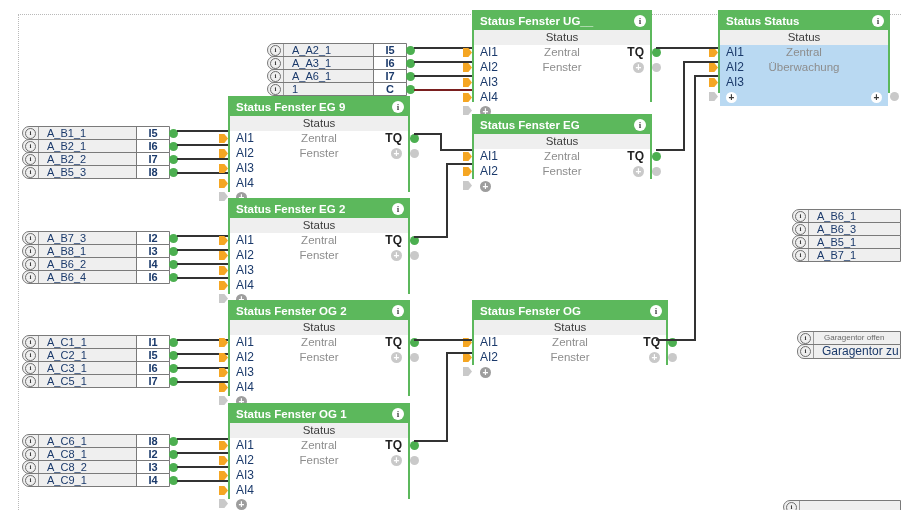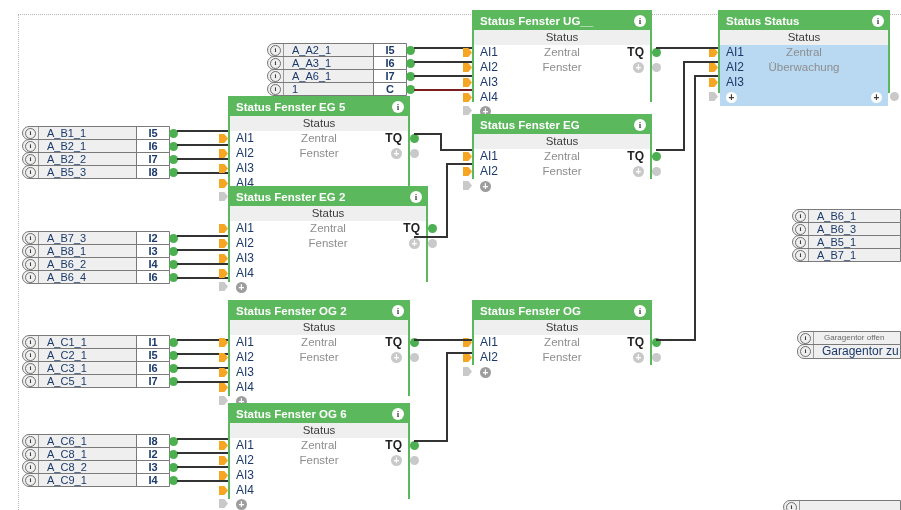--- a/index.html
+++ b/index.html
@@ -359,21 +359,21 @@
       <div class="tag-dot"></div>
     </div>
   </div>
   <div class="wire h" style="left:177px; top:130px; width:51px;"></div>
   <div class="wire h" style="left:177px; top:144px; width:51px;"></div>
   <div class="wire h" style="left:177px; top:158px; width:51px;"></div>
   <div class="wire h" style="left:177px; top:172px; width:51px;"></div>
 
   <div class="fb" id="fb-eg1" style="left:228px; top:96px; width:182px; height:96px;">
     <div class="fb-title">
-      <span>Status Fenster EG 5</span>
+      <span>Status Fenster EG 9</span>
       <span class="fb-info">i</span>
     </div>
     <div class="fb-subbar">
       <span class="status-lbl">Status</span>
     </div>
     <div class="fb-body" style="height:59px;">
       <span class="pin-in" style="top:0px;">AI1</span>
       <span class="pin-in" style="top:15px;">AI2</span>
       <span class="pin-in" style="top:30px;">AI3</span>
       <span class="pin-in" style="top:45px;">AI4</span>
@@ -444,21 +444,21 @@
       <div class="tag-name">A_B6_4</div>
       <div class="tag-port">I6</div>
       <div class="tag-dot"></div>
     </div>
   </div>
   <div class="wire h" style="left:177px; top:235px; width:51px;"></div>
   <div class="wire h" style="left:177px; top:249px; width:51px;"></div>
   <div class="wire h" style="left:177px; top:263px; width:51px;"></div>
   <div class="wire h" style="left:177px; top:277px; width:51px;"></div>
 
-  <div class="fb" id="fb-eg2" style="left:228px; top:186px; width:200px; height:96px;">
+  <div class="fb" id="fb-eg2" style="left:228px; top:198px; width:182px; height:96px;">
     <div class="fb-title">
       <span>Status Fenster EG 2</span>
       <span class="fb-info">i</span>
     </div>
     <div class="fb-subbar">
       <span class="status-lbl">Status</span>
     </div>
     <div class="fb-body" style="height:59px;">
       <span class="pin-in" style="top:0px;">AI1</span>
       <span class="pin-in" style="top:15px;">AI2</span>
@@ -535,21 +535,21 @@
       <span class="nub-in" style="top:48px;"></span>
       <span class="nub-out" style="top:3px;"></span>
       <span class="nub-out grey" style="top:18px;"></span>
     </div>
     <div class="fb-plusrow">
       <span class="plus-ico left dark">+</span>
       <span class="nub-in grey" style="top:2px;"></span>
     </div>
   </div>
 
-  <div class="fb" id="fb-og" style="left:472px; top:300px; width:180px; height:65px;">
+  <div class="fb" id="fb-og" style="left:472px; top:300px; width:196px; height:65px;">
     <div class="fb-title">
       <span>Status Fenster OG</span>
       <span class="fb-info">i</span>
     </div>
     <div class="fb-subbar">
       <span class="status-lbl">Status</span>
     </div>
     <div class="fb-body" style="height:30px;">
       <span class="pin-in" style="top:0px;">AI1</span>
       <span class="pin-in" style="top:15px;">AI2</span>
@@ -594,21 +594,21 @@
       <div class="tag-dot"></div>
     </div>
   </div>
   <div class="wire h" style="left:177px; top:438px; width:51px;"></div>
   <div class="wire h" style="left:177px; top:452px; width:51px;"></div>
   <div class="wire h" style="left:177px; top:466px; width:51px;"></div>
   <div class="wire h" style="left:177px; top:480px; width:51px;"></div>
 
   <div class="fb" id="fb-og2" style="left:228px; top:403px; width:182px; height:96px;">
     <div class="fb-title">
-      <span>Status Fenster OG 6</span>
+      <span>Status Fenster OG 1</span>
       <span class="fb-info">i</span>
     </div>
     <div class="fb-subbar">
       <span class="status-lbl">Status</span>
     </div>
     <div class="fb-body" style="height:59px;">
       <span class="pin-in" style="top:0px;">AI1</span>
       <span class="pin-in" style="top:15px;">AI2</span>
       <span class="pin-in" style="top:30px;">AI3</span>
       <span class="pin-in" style="top:45px;">AI4</span>

